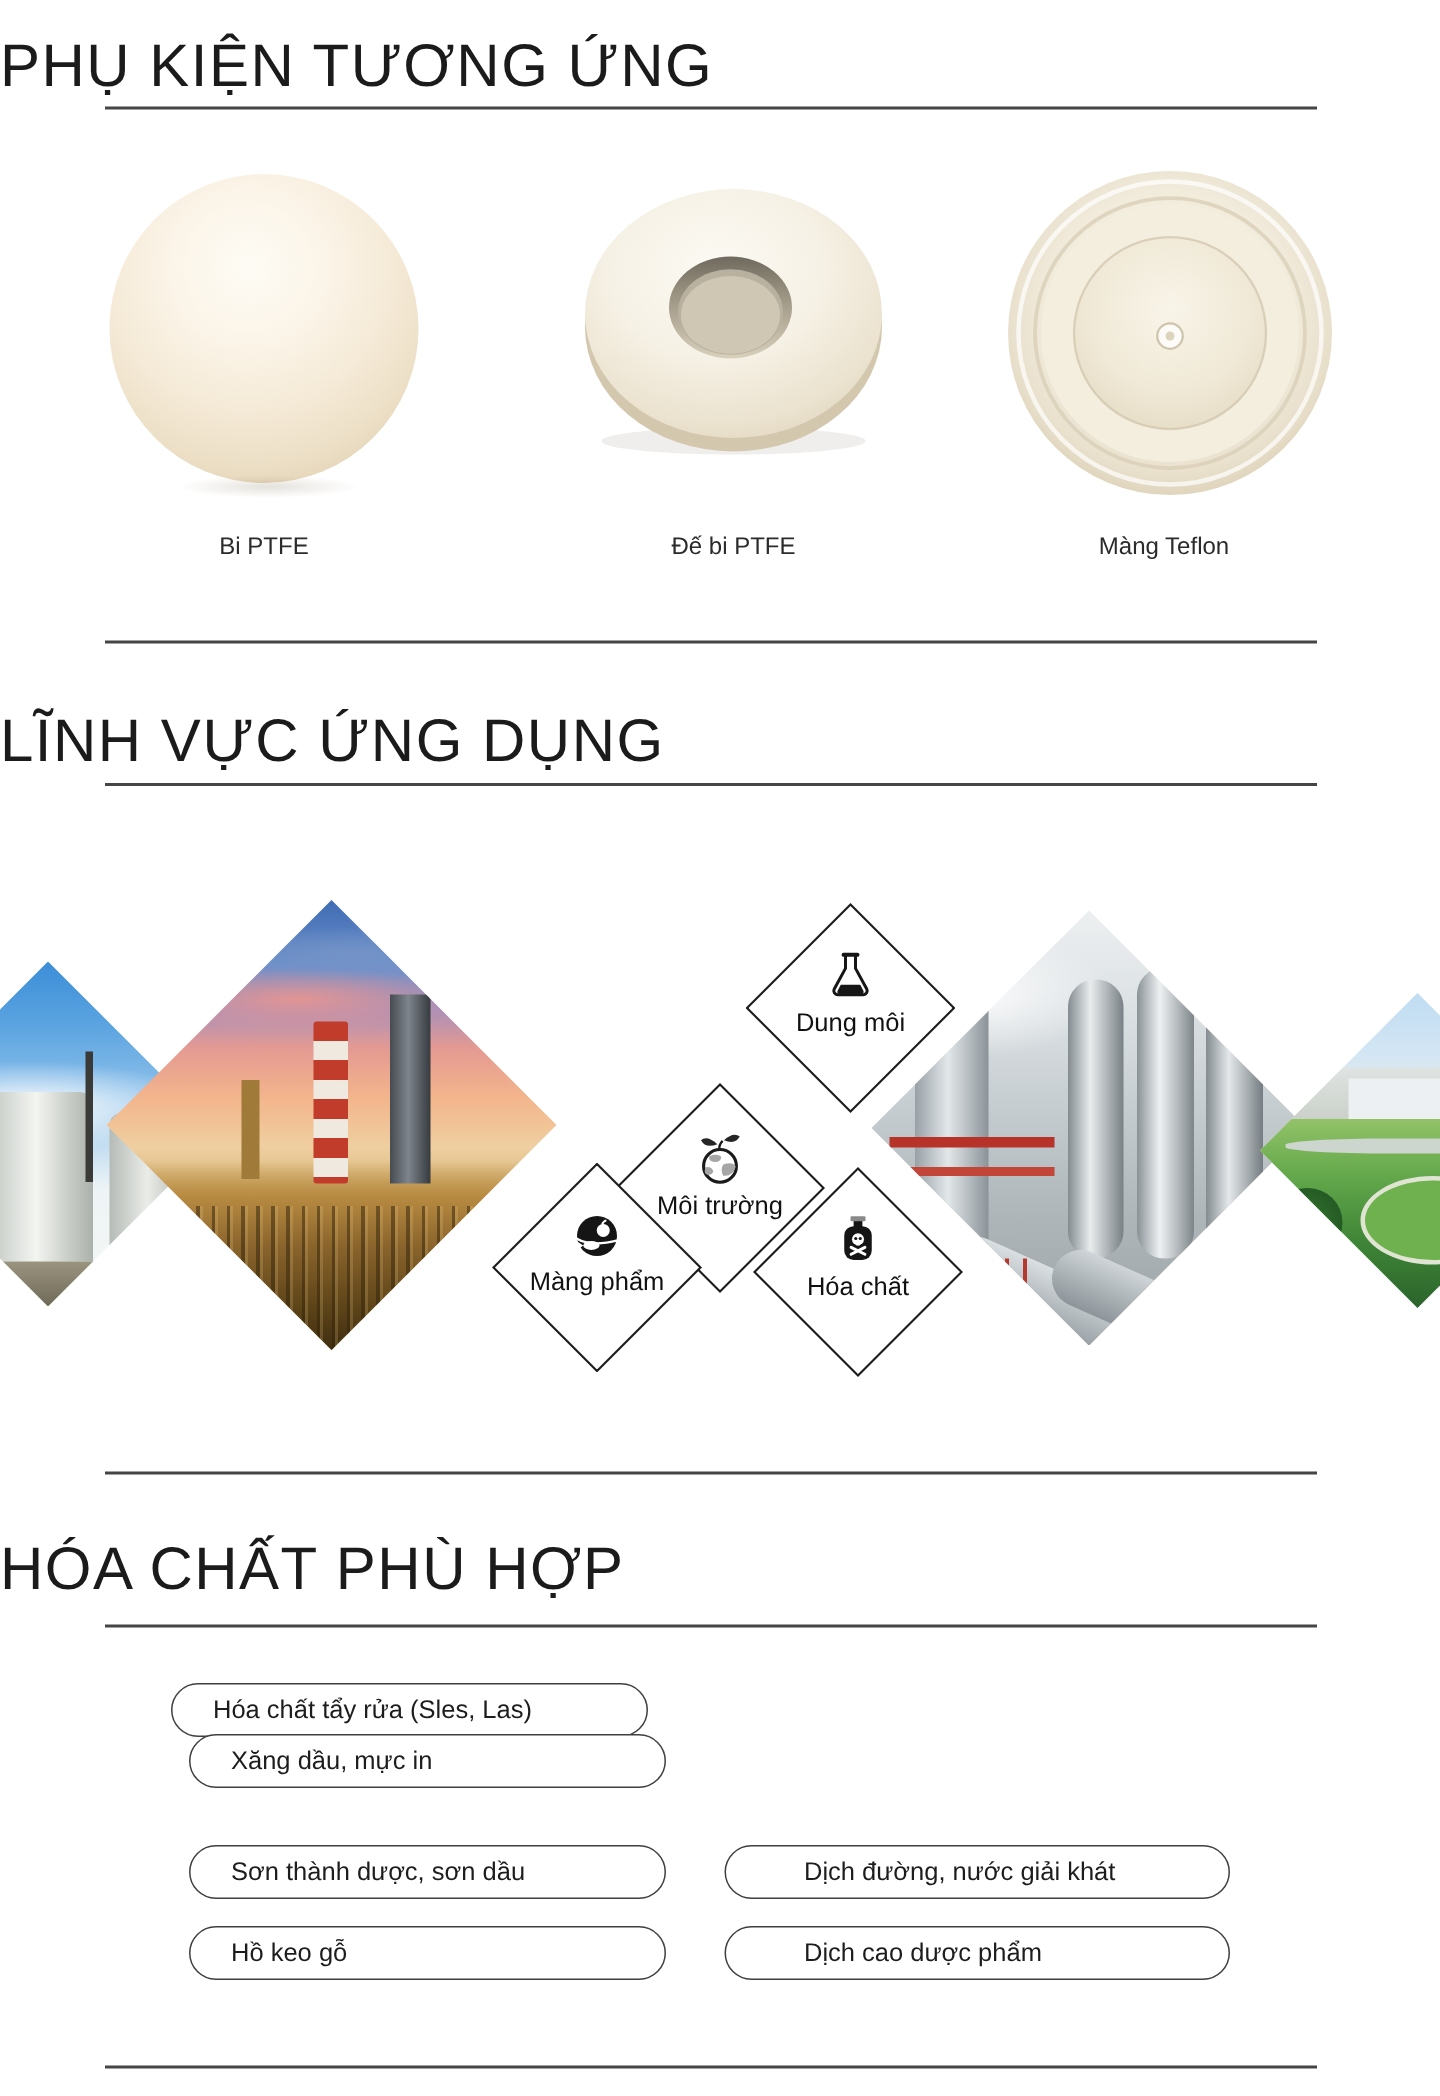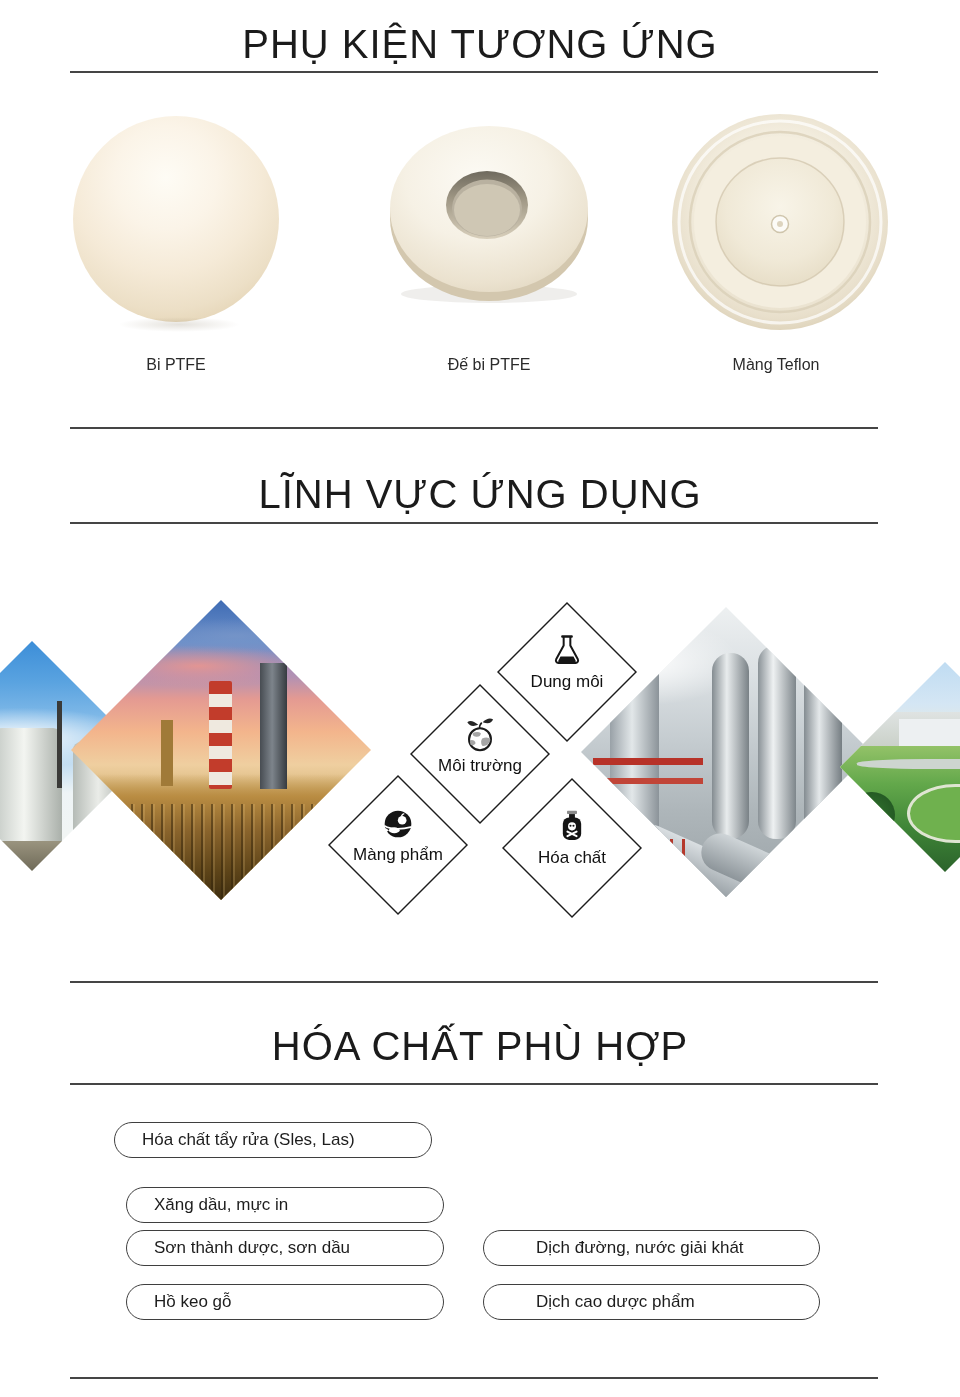--- a/index.html
+++ b/index.html
@@ -1,18 +1,18 @@
 <!DOCTYPE html>
 <html><head>
 <meta charset="utf-8">
 <style>
   html,body{margin:0;padding:0;background:#ffffff;}
   .page{position:relative;width:960px;height:1397px;background:#ffffff;overflow:hidden;
         font-family:"Liberation Sans",sans-serif;}
-  .title{position:absolute;left:0;width:100%;text-align:center;font-size:40px;line-height:52px;
+  .title{position:absolute;left:0;width:100%;font-size:40px;line-height:52px;
          color:#1b1b1b;letter-spacing:1px;font-weight:400;}
   .rule{position:absolute;left:70px;width:808px;height:1.6px;background:#454545;}
   
   .ball{position:absolute;left:73px;top:116px;width:206px;height:206px;border-radius:50%;
         background:radial-gradient(circle at 45% 30%,#fefcf5 0%,#fbf4e8 28%,#f5ead7 52%,#ecdfc6 72%,#e0ceac 90%,#d7c29c 100%);}
   .ball-shadow{position:absolute;left:118px;top:317px;width:122px;height:15px;border-radius:50%;
         background:radial-gradient(ellipse at center,rgba(110,95,65,.18) 0%,rgba(110,95,65,0) 70%);}
   .seat{position:absolute;left:388px;top:121px;}
   .dia{position:absolute;left:670px;top:112px;}
   .prod-label{position:absolute;top:356px;width:160px;text-align:center;font-size:16px;color:#2b2b2b;}
@@ -151,21 +151,21 @@
     <div class="badge-content">
       <svg width="40" height="40" viewBox="0 0 48 48">
         <path d="M20 6.5 v11 L11 34 c-1 2 0.4 4.5 2.6 4.5 h20.8 c2.2 0 3.6 -2.5 2.6 -4.5 L28 17.5 v-11" fill="#ffffff" stroke="#161616" stroke-width="2.4" stroke-linejoin="round"></path>
         <path d="M16.2 30.5 h15.6 l2.5 4.8 c0.7 1.3 -0.2 2.7 -1.6 2.7 H15.3 c-1.4 0 -2.3 -1.4 -1.6 -2.7 z" fill="#161616"></path>
         <rect x="17" y="5" width="14" height="3.2" rx="1.2" fill="#161616"></rect>
       </svg>
       <div class="badge-label">Dung môi</div>
     </div>
   </div>
 
-  <div class="badge" style="left:410px;top:684px">
+  <div class="badge" style="left:410px;top:722px">
     <div class="badge-d">
         <div class="badge-d-in"></div>
       </div>
     <div class="badge-content">
       <svg width="42" height="42" viewBox="0 0 48 48">
         <path d="M23.5 18 q-0.5 -4 2.5 -7" fill="none" stroke="#1a1a1a" stroke-width="1.8"></path>
         <path d="M22 13.5 Q14 6.5 9.5 10.5 Q13 17 22 13.5 Z" fill="#262626"></path>
         <path d="M27 10.5 Q34 4 39 7.5 Q36 14 27 10.5 Z" fill="#262626"></path>
         <circle cx="24" cy="30" r="12.5" fill="#ffffff" stroke="#1a1a1a" stroke-width="2.4"></circle>
         <path d="M16 22.5 q6 -2 9 0.5 q-0.5 4.5 -5.5 4 q-5 -0.5 -3.5 -4.5z" fill="#a6a6a6"></path>
@@ -210,21 +210,21 @@
       </svg>
       <div class="badge-label">Hóa chất</div>
     </div>
   </div>
 
   <div class="rule" style="top:981px"></div>
   <div class="title" style="top:1020px">HÓA CHẤT PHÙ HỢP</div>
   <div class="rule" style="top:1083px"></div>
 
   <div class="pill" style="left:114px;top:1122px;width:318px;padding-left:27px">Hóa chất tẩy rửa (Sles, Las)</div>
-  <div class="pill" style="left:126px;top:1187px;width:318px;padding-left:27px">Xăng dầu, mực in</div>
+  <div class="pill" style="left:126px;top:1156px;width:318px;padding-left:27px">Xăng dầu, mực in</div>
   <div class="pill" style="left:126px;top:1230px;width:318px;padding-left:27px">Sơn thành dược, sơn dầu</div>
   <div class="pill" style="left:126px;top:1284px;width:318px;padding-left:27px">Hồ keo gỗ</div>
 
   <div class="pill" style="left:483px;top:1230px;width:337px;padding-left:52px">Dịch đường, nước giải khát</div>
   <div class="pill" style="left:483px;top:1284px;width:337px;padding-left:52px">Dịch cao dược phẩm</div>
 
   <div class="rule" style="top:1377px"></div>
 
 </div>
 

